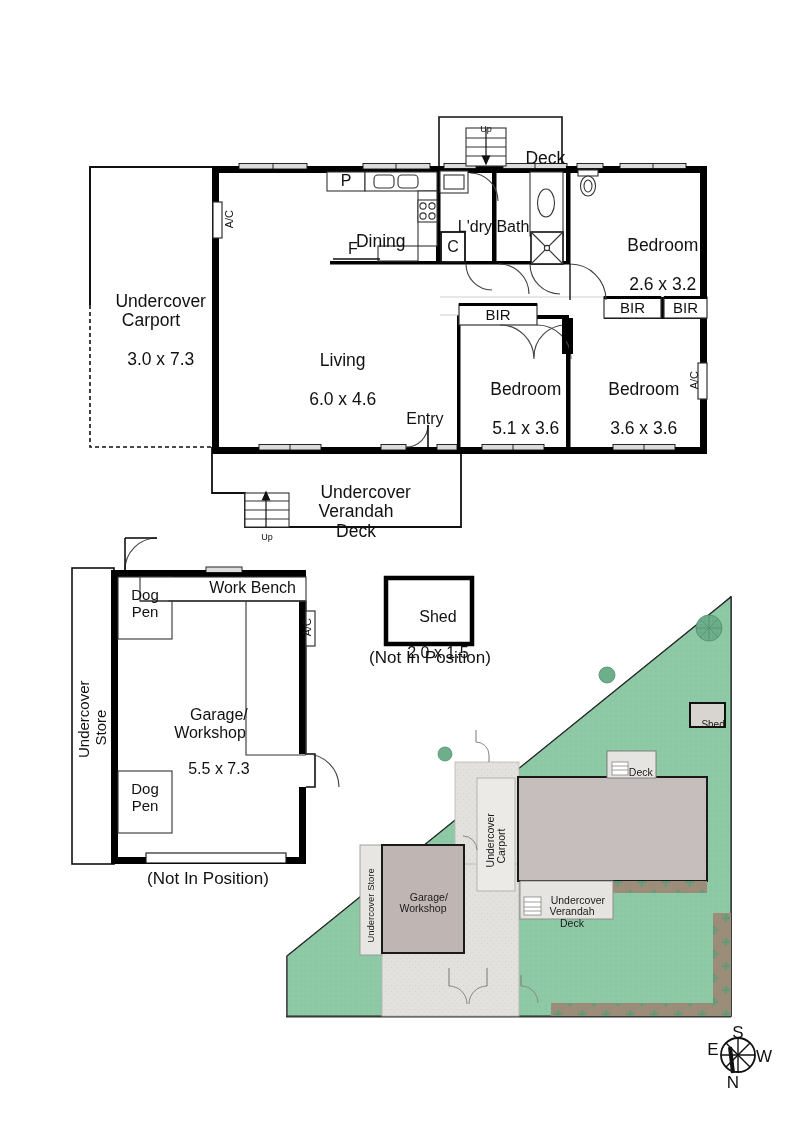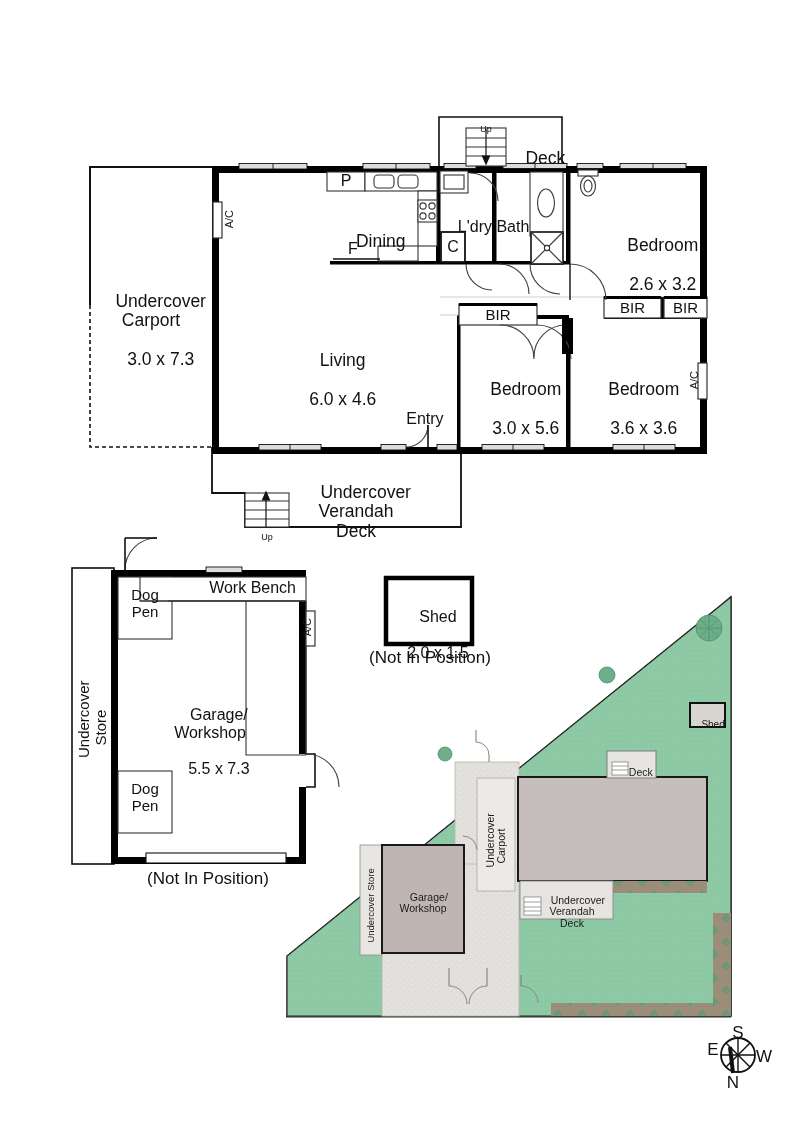--- a/index.html
+++ b/index.html
@@ -440,21 +440,21 @@
     <span>Deck</span>
   </div>
 
   <div class="lbl t18" style="left:596px;top:216px;width:114px;">
     <span>Bedroom</span><br>
     <span>2.6 x 3.2</span>
   </div>
 
   <div class="lbl t18" style="left:462px;top:360px;width:108px;">
     <span>Bedroom</span><br>
-    <span>3.0 x 5.6</span>
+    <span>5.1 x 3.6</span>
   </div>
 
   <div class="lbl t18" style="left:578px;top:360px;width:112px;">
     <span>Bedroom</span><br>
     <span>3.6 x 3.6</span>
   </div>
 
   <div class="lbl t16" style="left:388px;top:392px;width:56px;">
     <span>Entry</span>
   </div>

